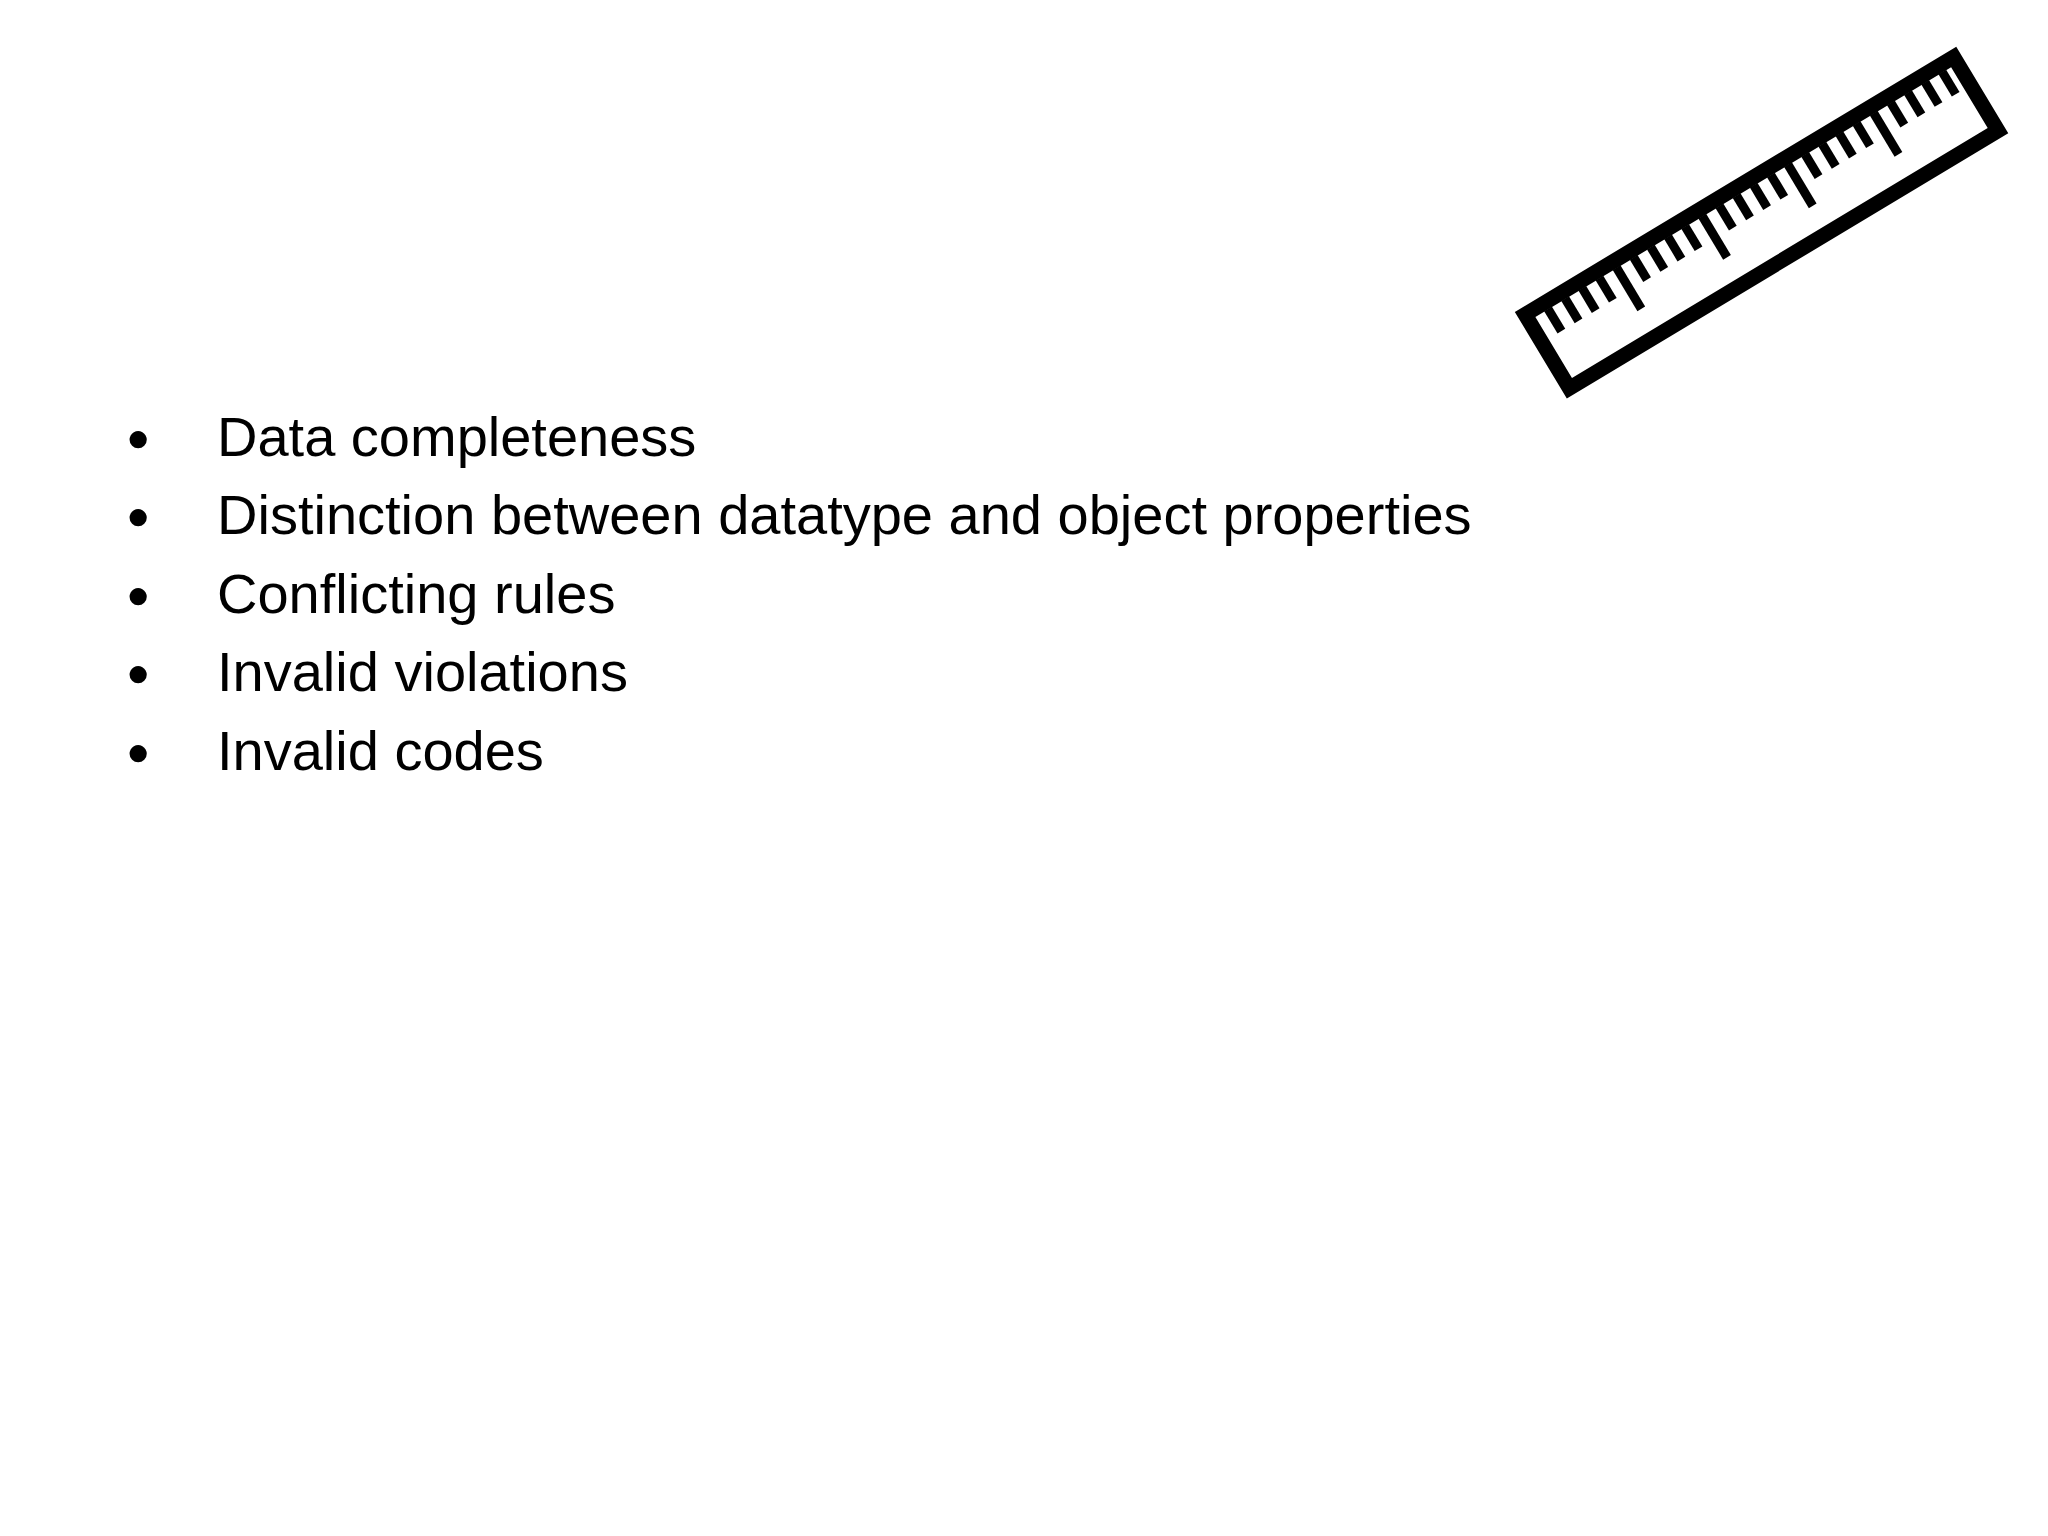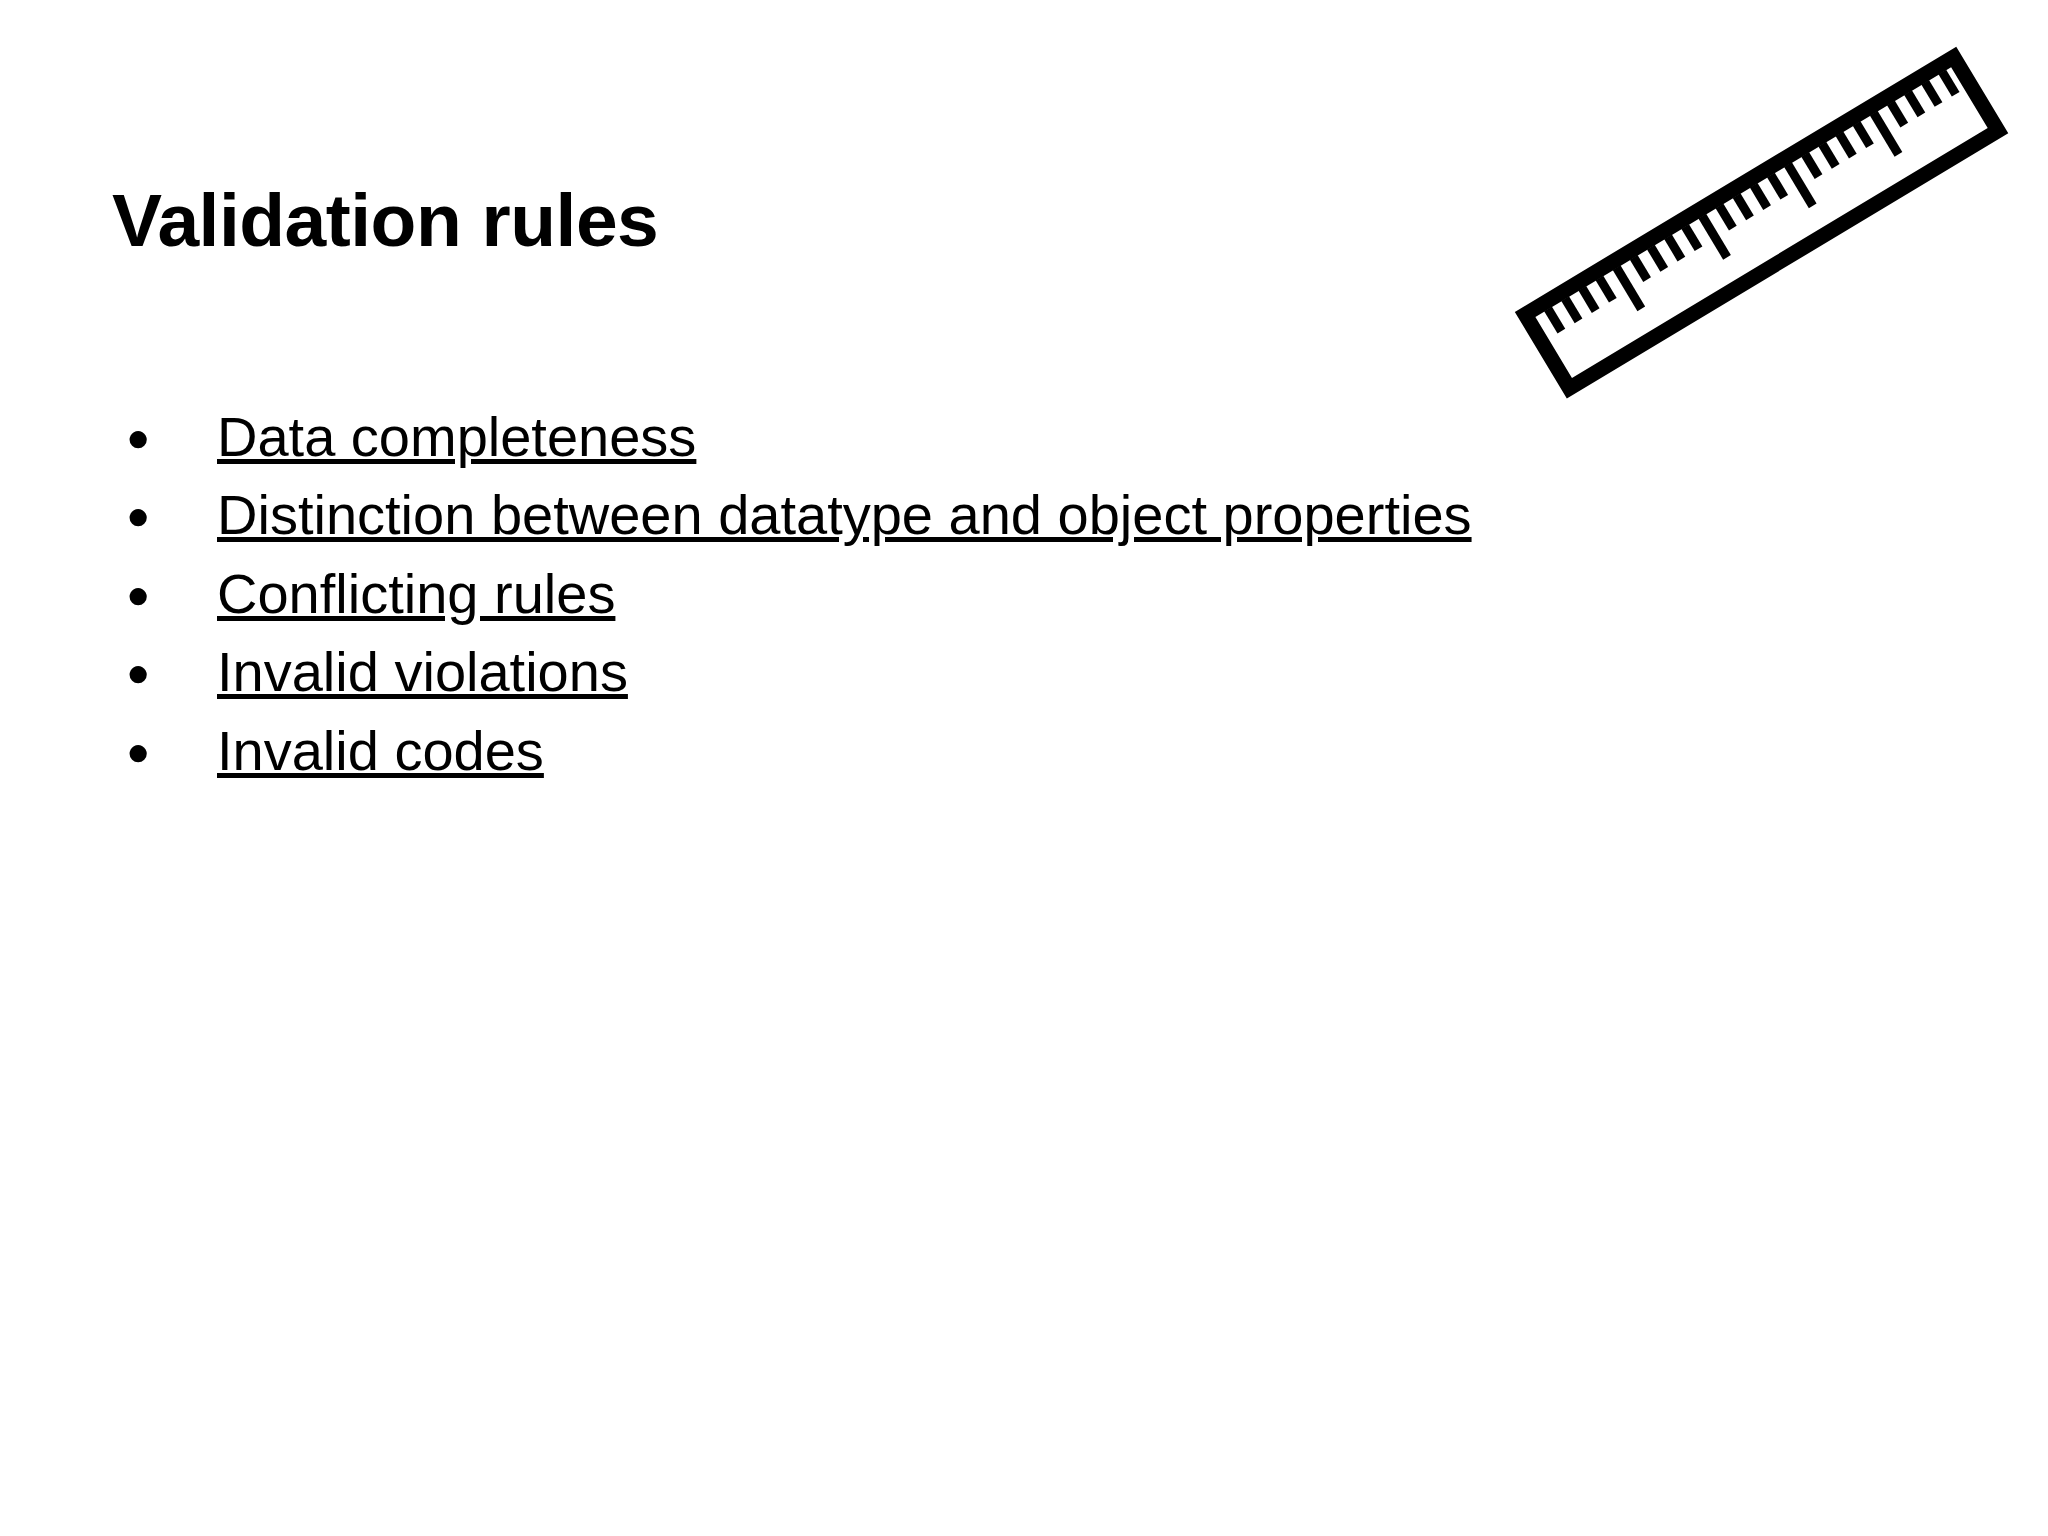--- a/index.html
+++ b/index.html
@@ -51,39 +51,37 @@
   #bullet-list li .bullet-marker {
     position: absolute;
     left: 14px;
     top: 0;
     font-size: 40px;
     line-height: 1.87;
     color: #000000;
   }
   #bullet-list li .bullet-text {
     display: block;
-    text-decoration: underline;
   }
 
   
   #ruler-image {
     position: absolute;
     left: 1470px;
     top: 20px;
     width: 580px;
     height: 400px;
     pointer-events: none;
   }
 </style>
 </head>
 <body>
 
 <div id="slide">
 
-  <h1 id="slide-title">Validation rules</h1>
 
   <ul id="bullet-list">
     <li>
       <span class="bullet-marker">●</span>
       <span class="bullet-text">Data completeness</span>
     </li>
     <li>
       <span class="bullet-marker">●</span>
       <span class="bullet-text">Distinction between datatype and object properties</span>
     </li>

